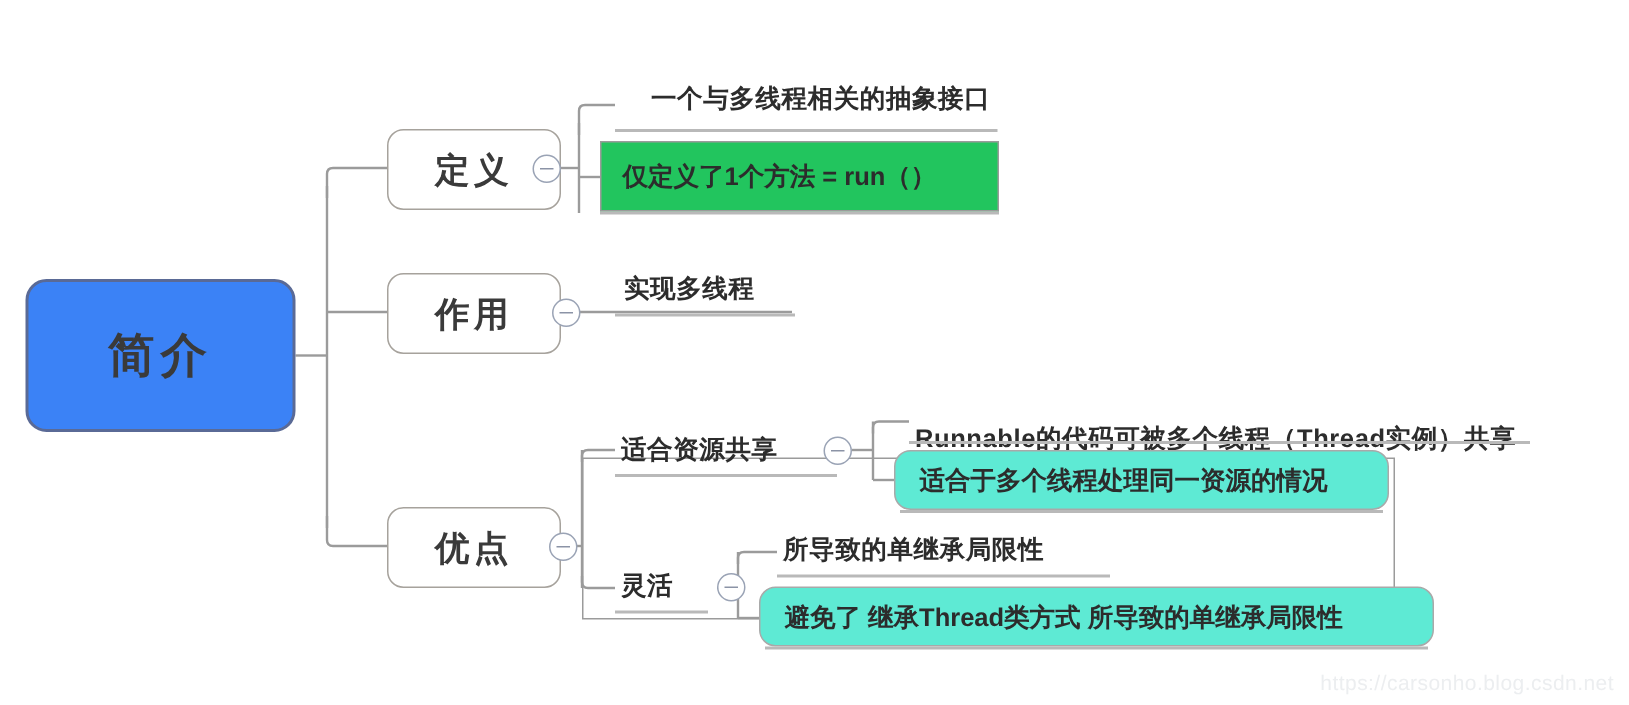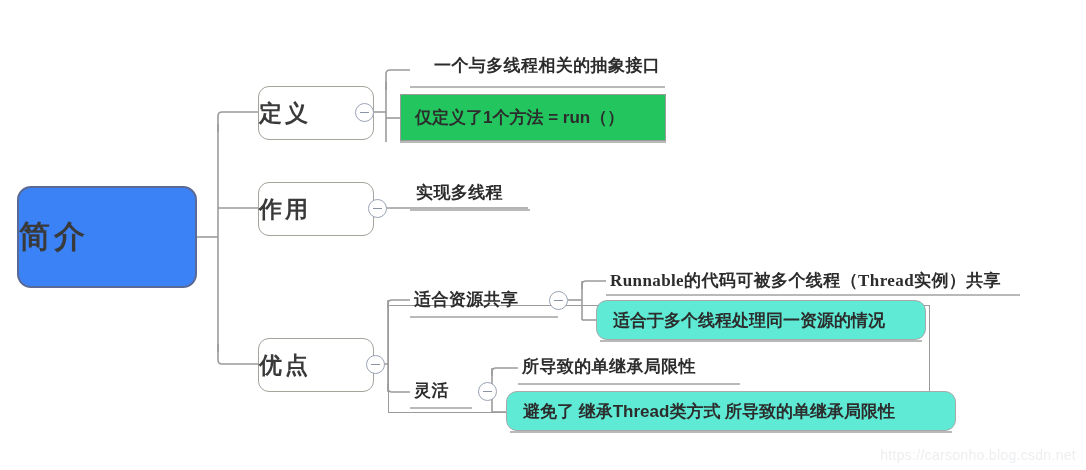--- a/index.html
+++ b/index.html
@@ -11,21 +11,21 @@
   }
   #canvas{position:relative;width:1086px;height:470px;}
 
   
   #wires{position:absolute;left:0;top:0;width:1086px;height:470px;}
 
   
   .node{
     position:absolute;
     box-sizing:border-box;
-    display:flex;align-items:center;
+    display:flex;align-items:center;justify-content:center;
     color:#3a3a3a;
     white-space:nowrap;
   }
 
   
   .root{
     border:2px solid #5a6a96;
     border-radius:14px;
     background:#3b82f6;
     font-size:31px;
@@ -189,21 +189,21 @@
   <div class="toggle" style="left:366px;top:355px;"></div>
 
   <div class="selframe" style="left:388px;top:305px;width:540px;height:106px;"></div>
 
   <div class="node leaf" style="left:410px;top:283px;width:150px;height:33px;">
     <span>适合资源共享</span>
   </div>
   <div class="uline" style="left:410px;top:316px;width:148px;"></div>
   <div class="toggle" style="left:549px;top:291px;"></div>
 
-  <div class="node leaf" style="left:606px;top:264px;width:420px;height:33px;font-family:Liberation Serif, serif;">
+  <div class="node leaf" style="left:606px;top:276px;width:420px;height:33px;">
     <span>Runnable的代码可被多个线程（Thread实例）共享</span>
   </div>
   <div class="uline" style="left:606px;top:294px;width:414px;"></div>
 
   <div class="node boxed-round" style="left:596px;top:300px;width:330px;height:40px;">
     <span>适合于多个线程处理同一资源的情况</span>
   </div>
   <div class="uline" style="left:600px;top:340px;width:322px;"></div>
 
   <div class="node leaf" style="left:410px;top:374px;width:80px;height:33px;">

